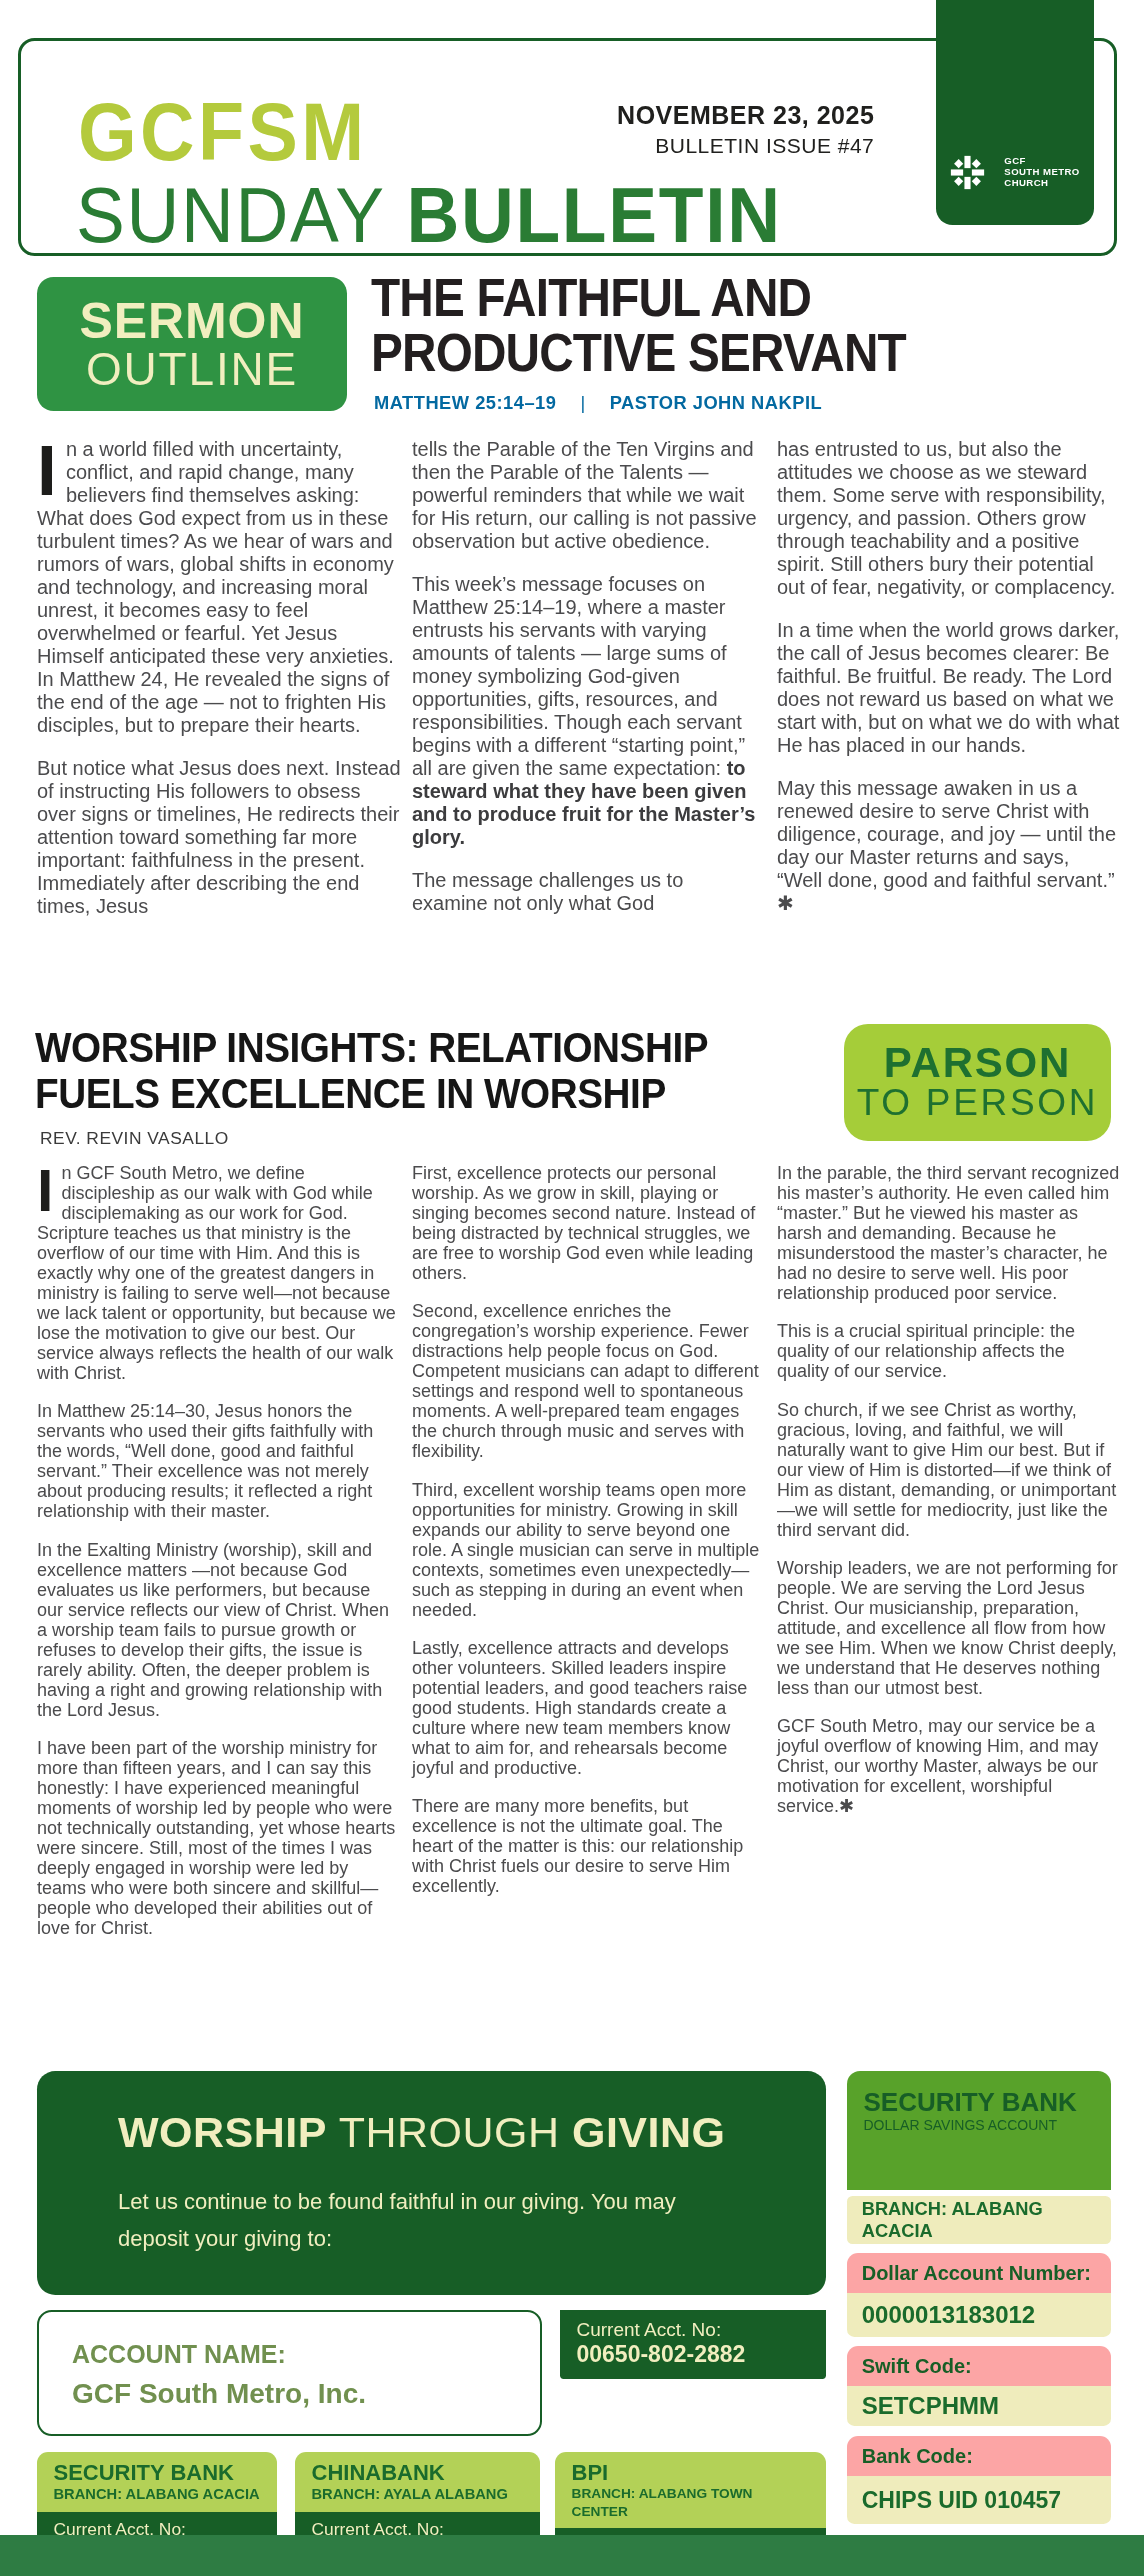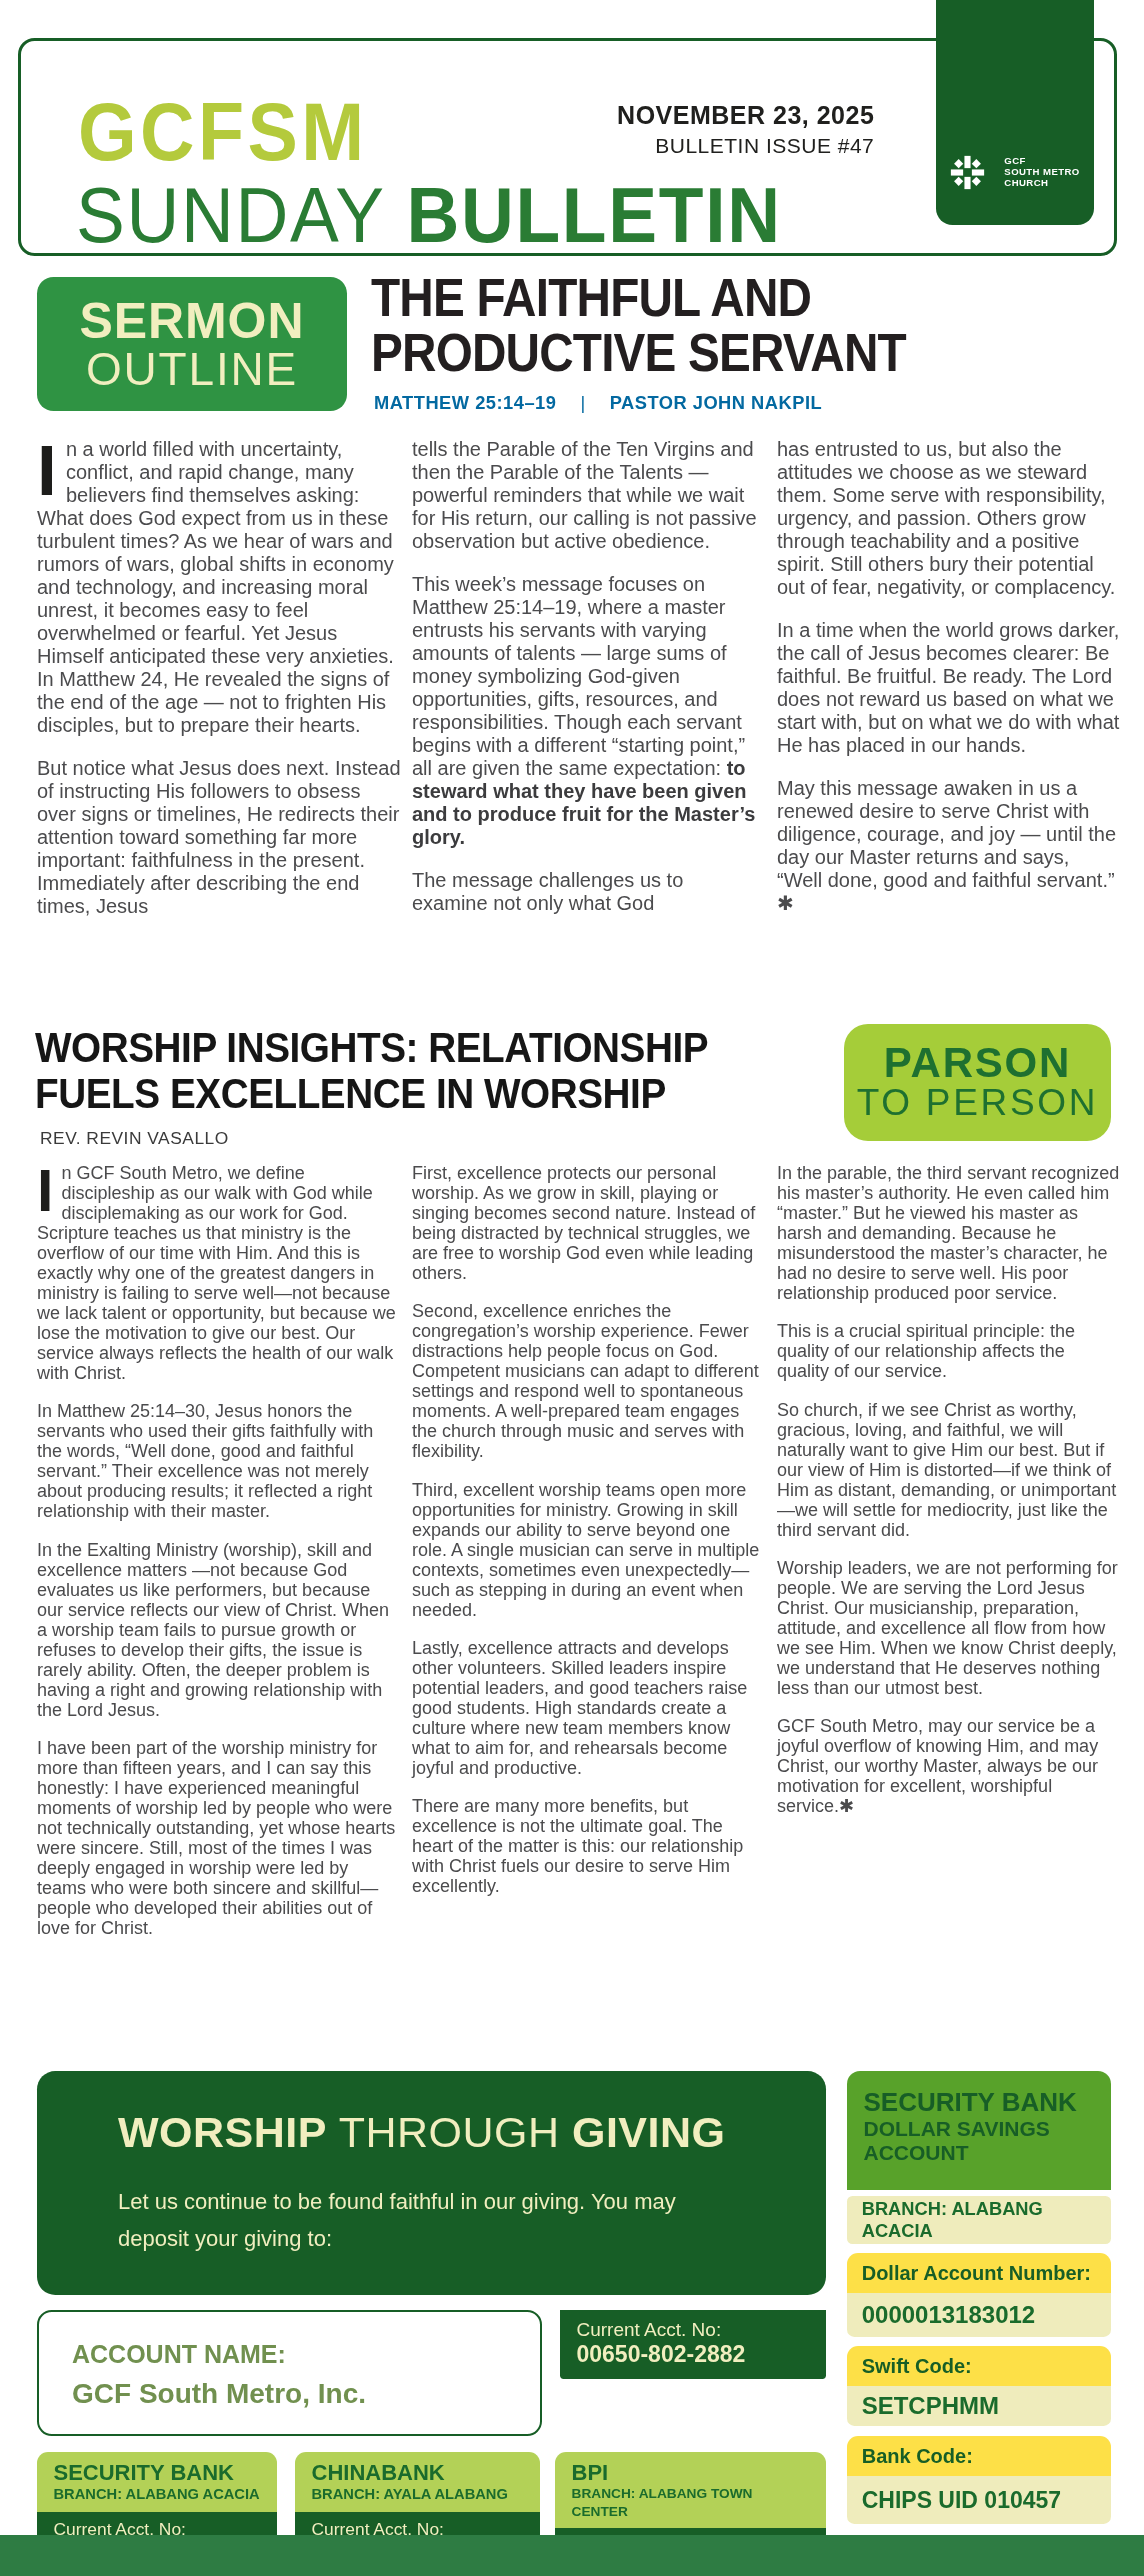--- a/index.html
+++ b/index.html
@@ -93,24 +93,24 @@
   .bank-row-item { position:absolute; top:2452px; }
   .bk1 { left:37px;  width:240px; }
   .bk2 { left:295px; width:245px; }
   .bk3 { left:555px; width:271px; }
   .bk3 .bank-head .br { font-size:13.7px; }
 
   
   .dollar-head { position:absolute; left:847px; top:2071px; width:264px; height:119px;
     background:#58a22a; color:#175e26; border-radius:13px 13px 0 0; padding:18.3px 16.5px; }
   .dollar-head .nm { font-size:26px; font-weight:bold; line-height:1.05; }
-  .dollar-head .tp { font-size:21px; font-weight:bold; }
+  .dollar-head .tp { font-size:14px; font-weight:normal; }
   .cream-box { position:absolute; left:847px; width:264px; background:#efecbc; color:#1a6b2c;
     font-weight:bold; display:flex; align-items:center; padding:0 14.7px; border-radius:0 0 7.3px 7.3px; }
-  .grass-box { position:absolute; left:847px; width:264px; background:#fde047; color:#175e26;
+  .grass-box { position:absolute; left:847px; width:264px; background:#fca5a5; color:#175e26;
     font-weight:bold; display:flex; align-items:center; padding:0 14.7px; border-radius:11px 11px 0 0; }
   .branch-box { top:2196px; height:48px; font-size:18.3px; border-radius:5.5px; }
   .lbl1 { top:2253px; height:40px; font-size:20px; }
   .val1 { top:2293px; height:44px; font-size:24px; }
   .lbl2 { top:2346px; height:40px; font-size:20px; }
   .val2 { top:2386px; height:40px; font-size:24px; }
   .lbl3 { top:2436px; height:40px; font-size:20px; }
   .val3 { top:2476px; height:48px; font-size:23px; }
 
   .footer-bar { position:absolute; left:0; top:2535px; width:1145px; height:41px; background:#2e7c43; }

